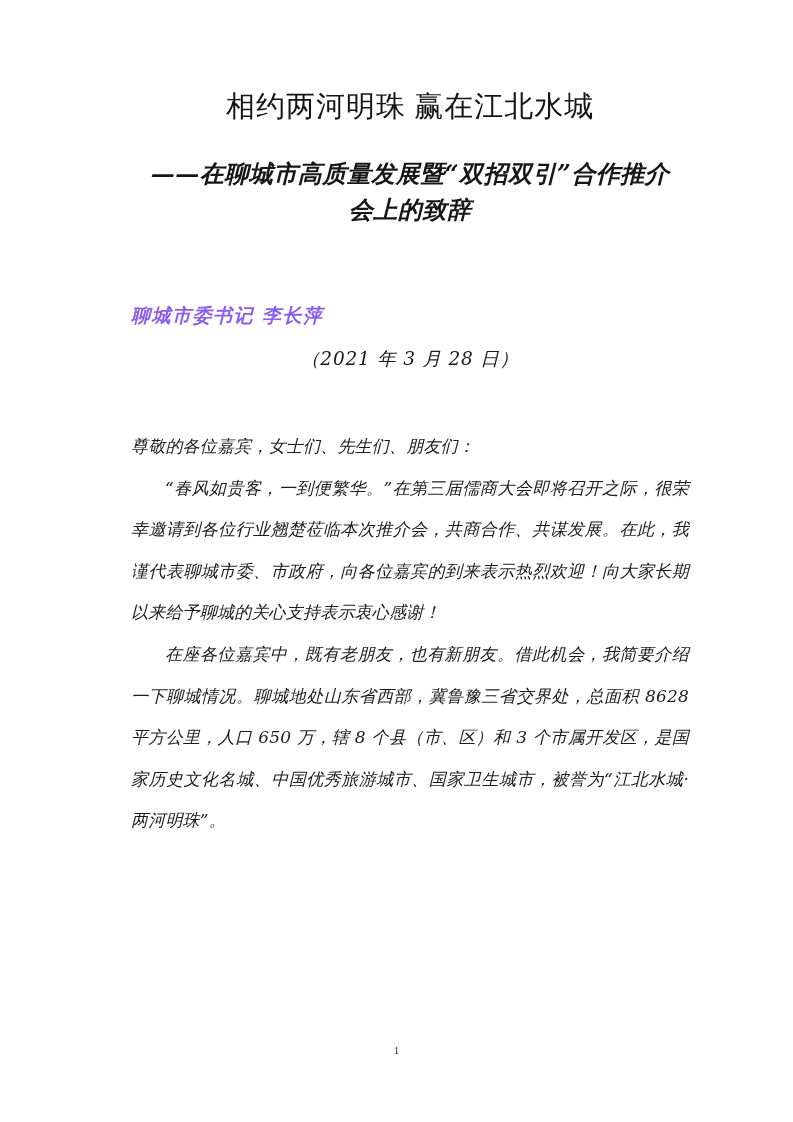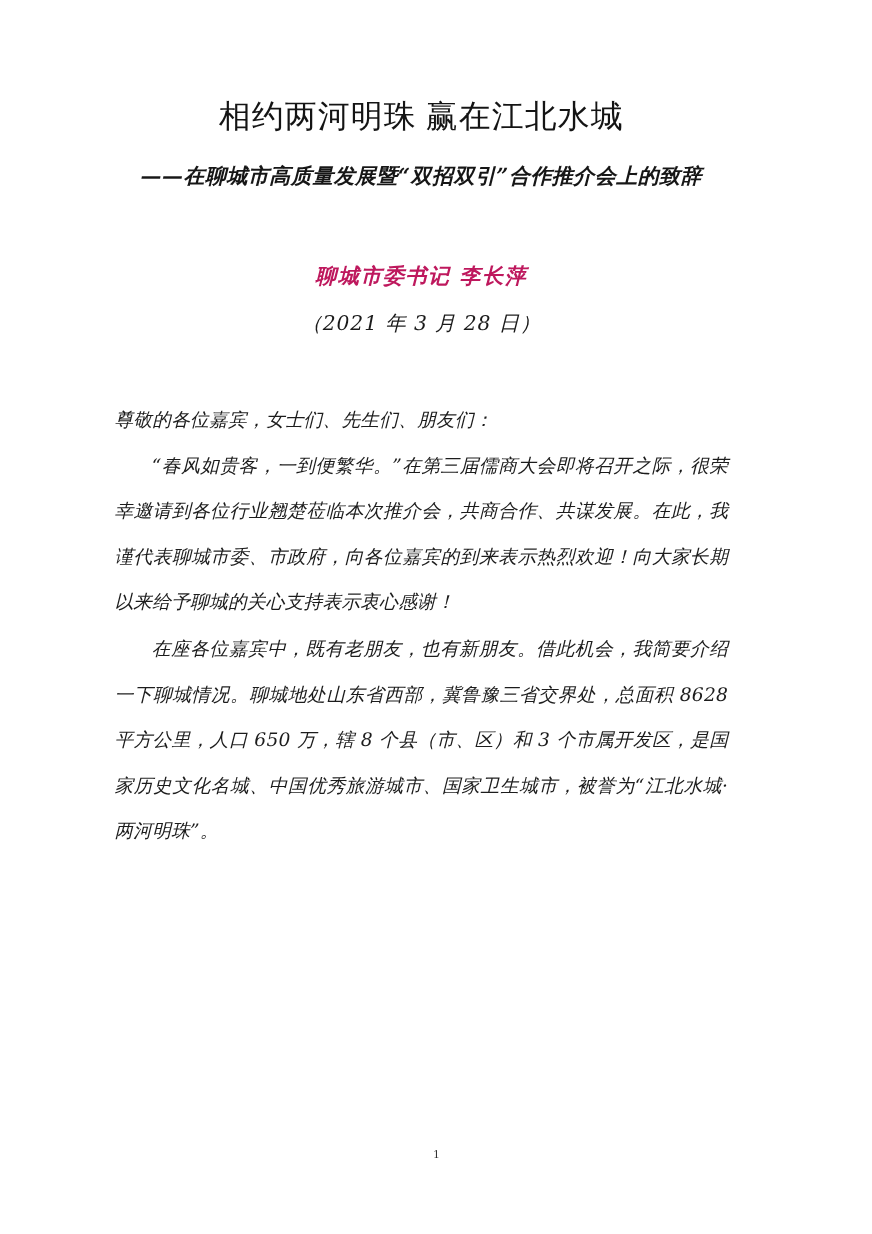--- a/index.html
+++ b/index.html
@@ -22,63 +22,62 @@
     top: 0;
     left: 0;
     width: 793px;
     height: 1122px;
     background: #ffffff;
   }
 
   
   .content {
     position: absolute;
-    left: 104px;
+    left: 131px;
     top: 0;
     width: 558px;
   }
 
   
   .doc-title {
     margin: 0;
     padding-top: 86px;
     text-align: center;
     font-family: "Liberation Serif", "DejaVu Serif", serif;
     font-size: 29px;
     font-weight: 400;
     line-height: 40px;
     letter-spacing: 1px;
     color: #141414;
     white-space: pre;
   }
 
   .doc-subtitle {
-    margin: 0;
+    margin: 14px;
     padding-top: 16px;
     text-align: center;
     font-family: "DejaVu Serif", "Liberation Serif", serif;
-    font-size: 19px;
+    font-size: 24px;
     font-weight: 700;
     line-height: 36px;
     letter-spacing: 0.5px;
     color: #161616;
     font-style: italic;
   }
 
   .byline {
     margin: 0;
     padding-top: 58px;
-    text-align: center;
     font-family: "DejaVu Serif", "Liberation Serif", serif;
     font-size: 19px;
     font-weight: 700;
     font-style: italic;
     line-height: 30px;
     letter-spacing: 1.5px;
-    color: #be185d;
+    color: #8b5cf6;
   }
 
   .dateline {
     margin: 0;
     padding-top: 14px;
     text-align: center;
     font-family: "DejaVu Serif", "Liberation Serif", serif;
     font-size: 18.5px;
     font-weight: 400;
     font-style: italic;

